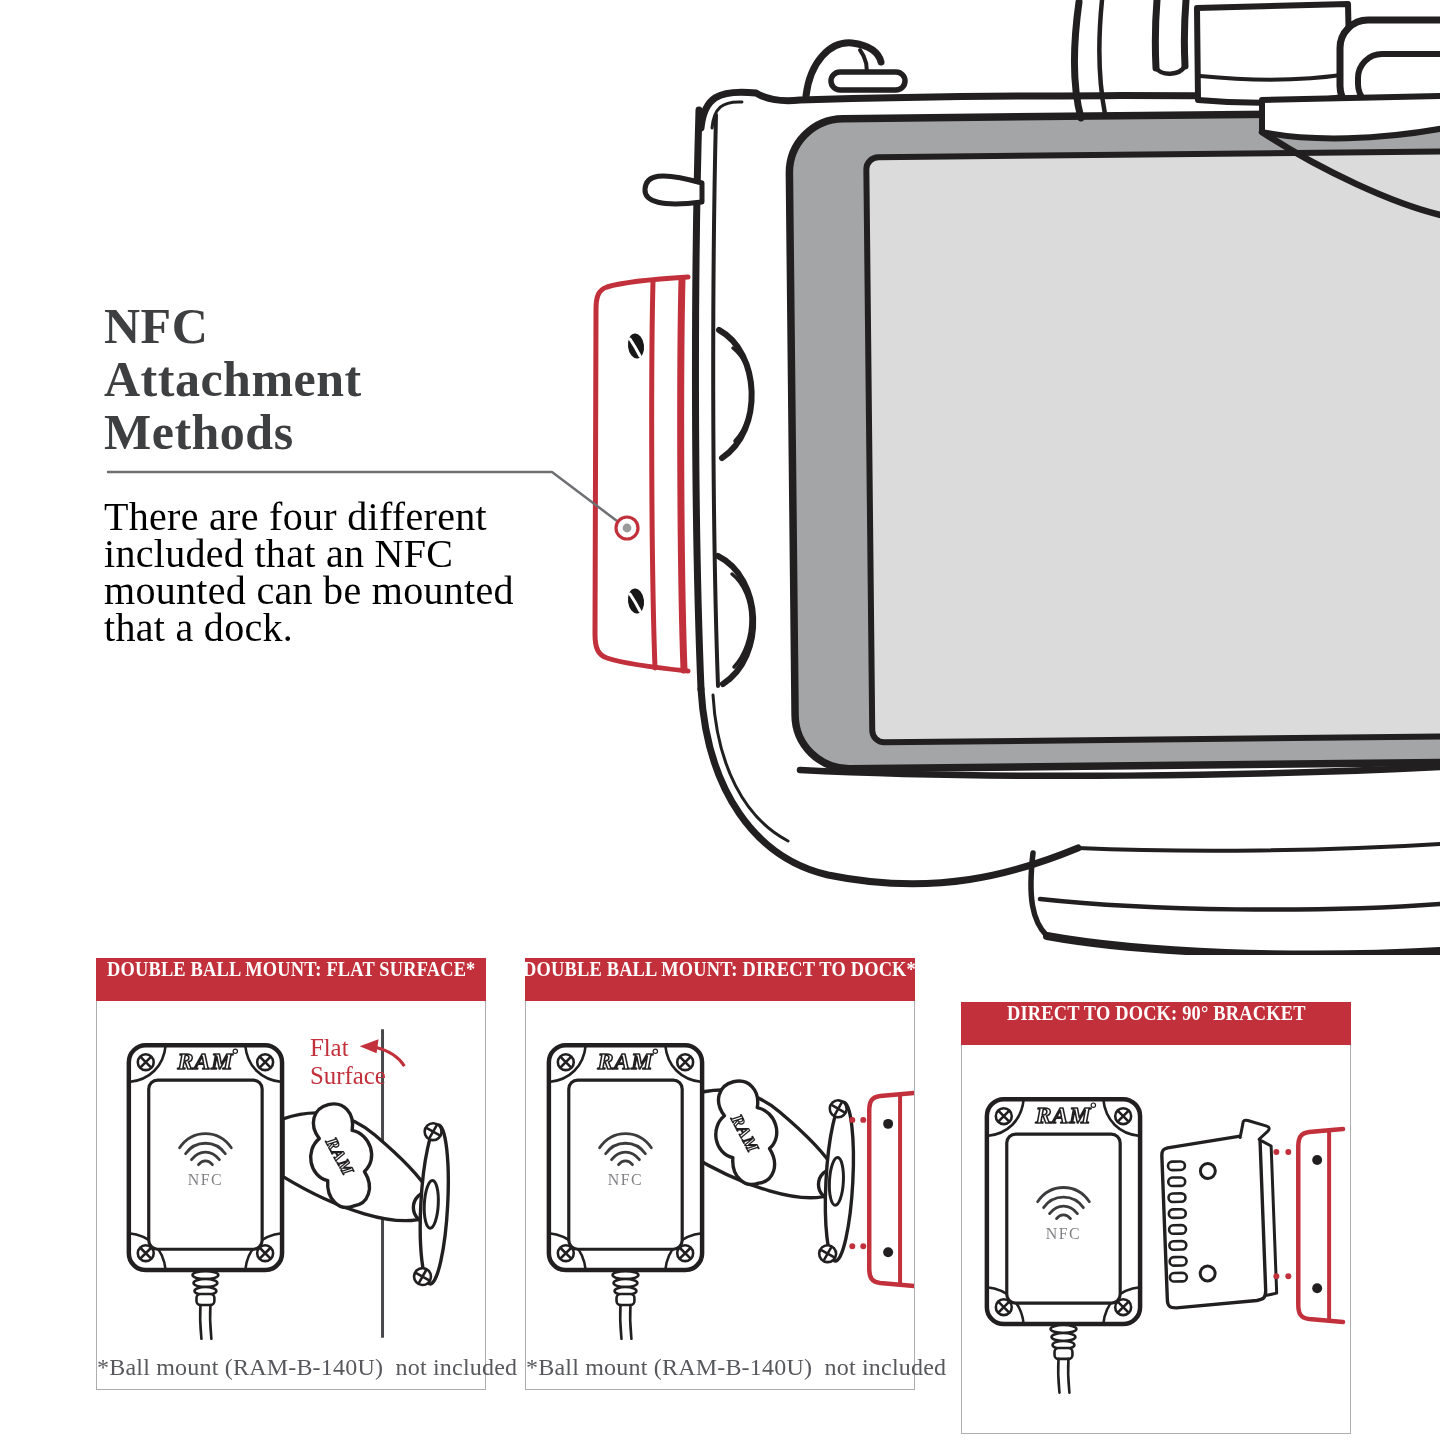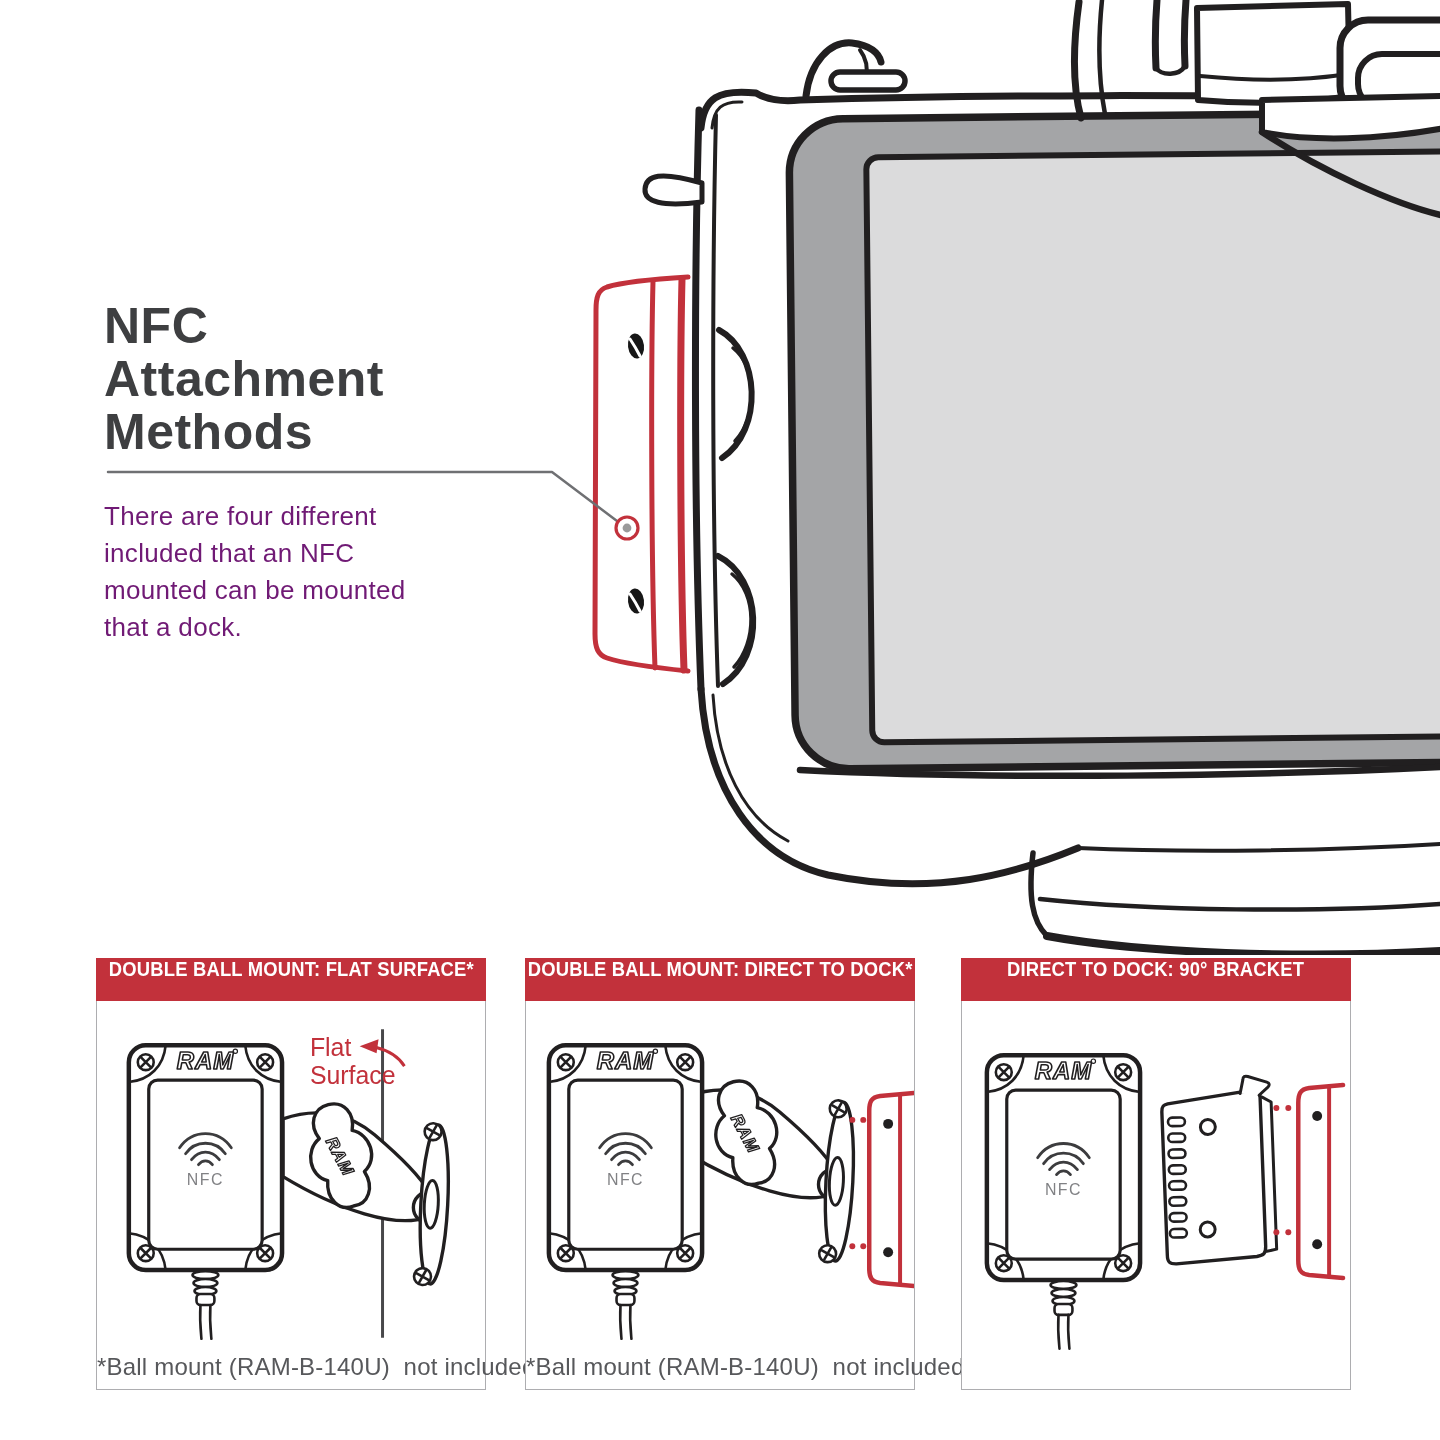--- a/index.html
+++ b/index.html
@@ -1,33 +1,33 @@
 <!DOCTYPE html>
 <html><head>
 <meta charset="utf-8">
 <style>
   html,body{margin:0;padding:0;background:#ffffff;}
   .canvas{
     position:relative;width:1440px;height:1440px;background:#ffffff;overflow:hidden;
-    font-family:Liberation Sans, sans-serif;
+    font-family:Liberation Serif, serif;
   }
   
   .hero-art{position:absolute;top:0;left:0;width:1440px;height:955px;}
   .title-block{position:absolute;left:104px;top:300px;width:470px;}
   .title-block h1{
     margin:0;font-size:50px;line-height:53px;font-weight:bold;
     color:#3E3F41;letter-spacing:0.5px;
   }
   .hero-desc{
     position:absolute;left:104px;top:498px;width:500px;
-    font-size:26px;line-height:37px;color:#701a75;letter-spacing:0.3px;
+    font-size:40px;line-height:37px;color:#000000;letter-spacing:0.3px;
   }
   
   .panel{position:absolute;top:958px;width:390px;height:432px;}
-  .panel-1{left:96px;} .panel-2{left:525px;} .panel-3{left:961px;}
+  .panel-1{left:96px;} .panel-2{left:525px;} .panel-3{left:961px;margin-top:44px;}
   .panel-header{
     height:43px;background:#C2313B;color:#ffffff;
     display:flex;align-items:flex-start;justify-content:center;
   }
   .panel-header span{
     font-weight:bold;font-size:20px;letter-spacing:0.2px;white-space:nowrap;
     transform:scaleX(0.92);
   }
   .panel-body{
     position:relative;height:389px;box-sizing:border-box;

